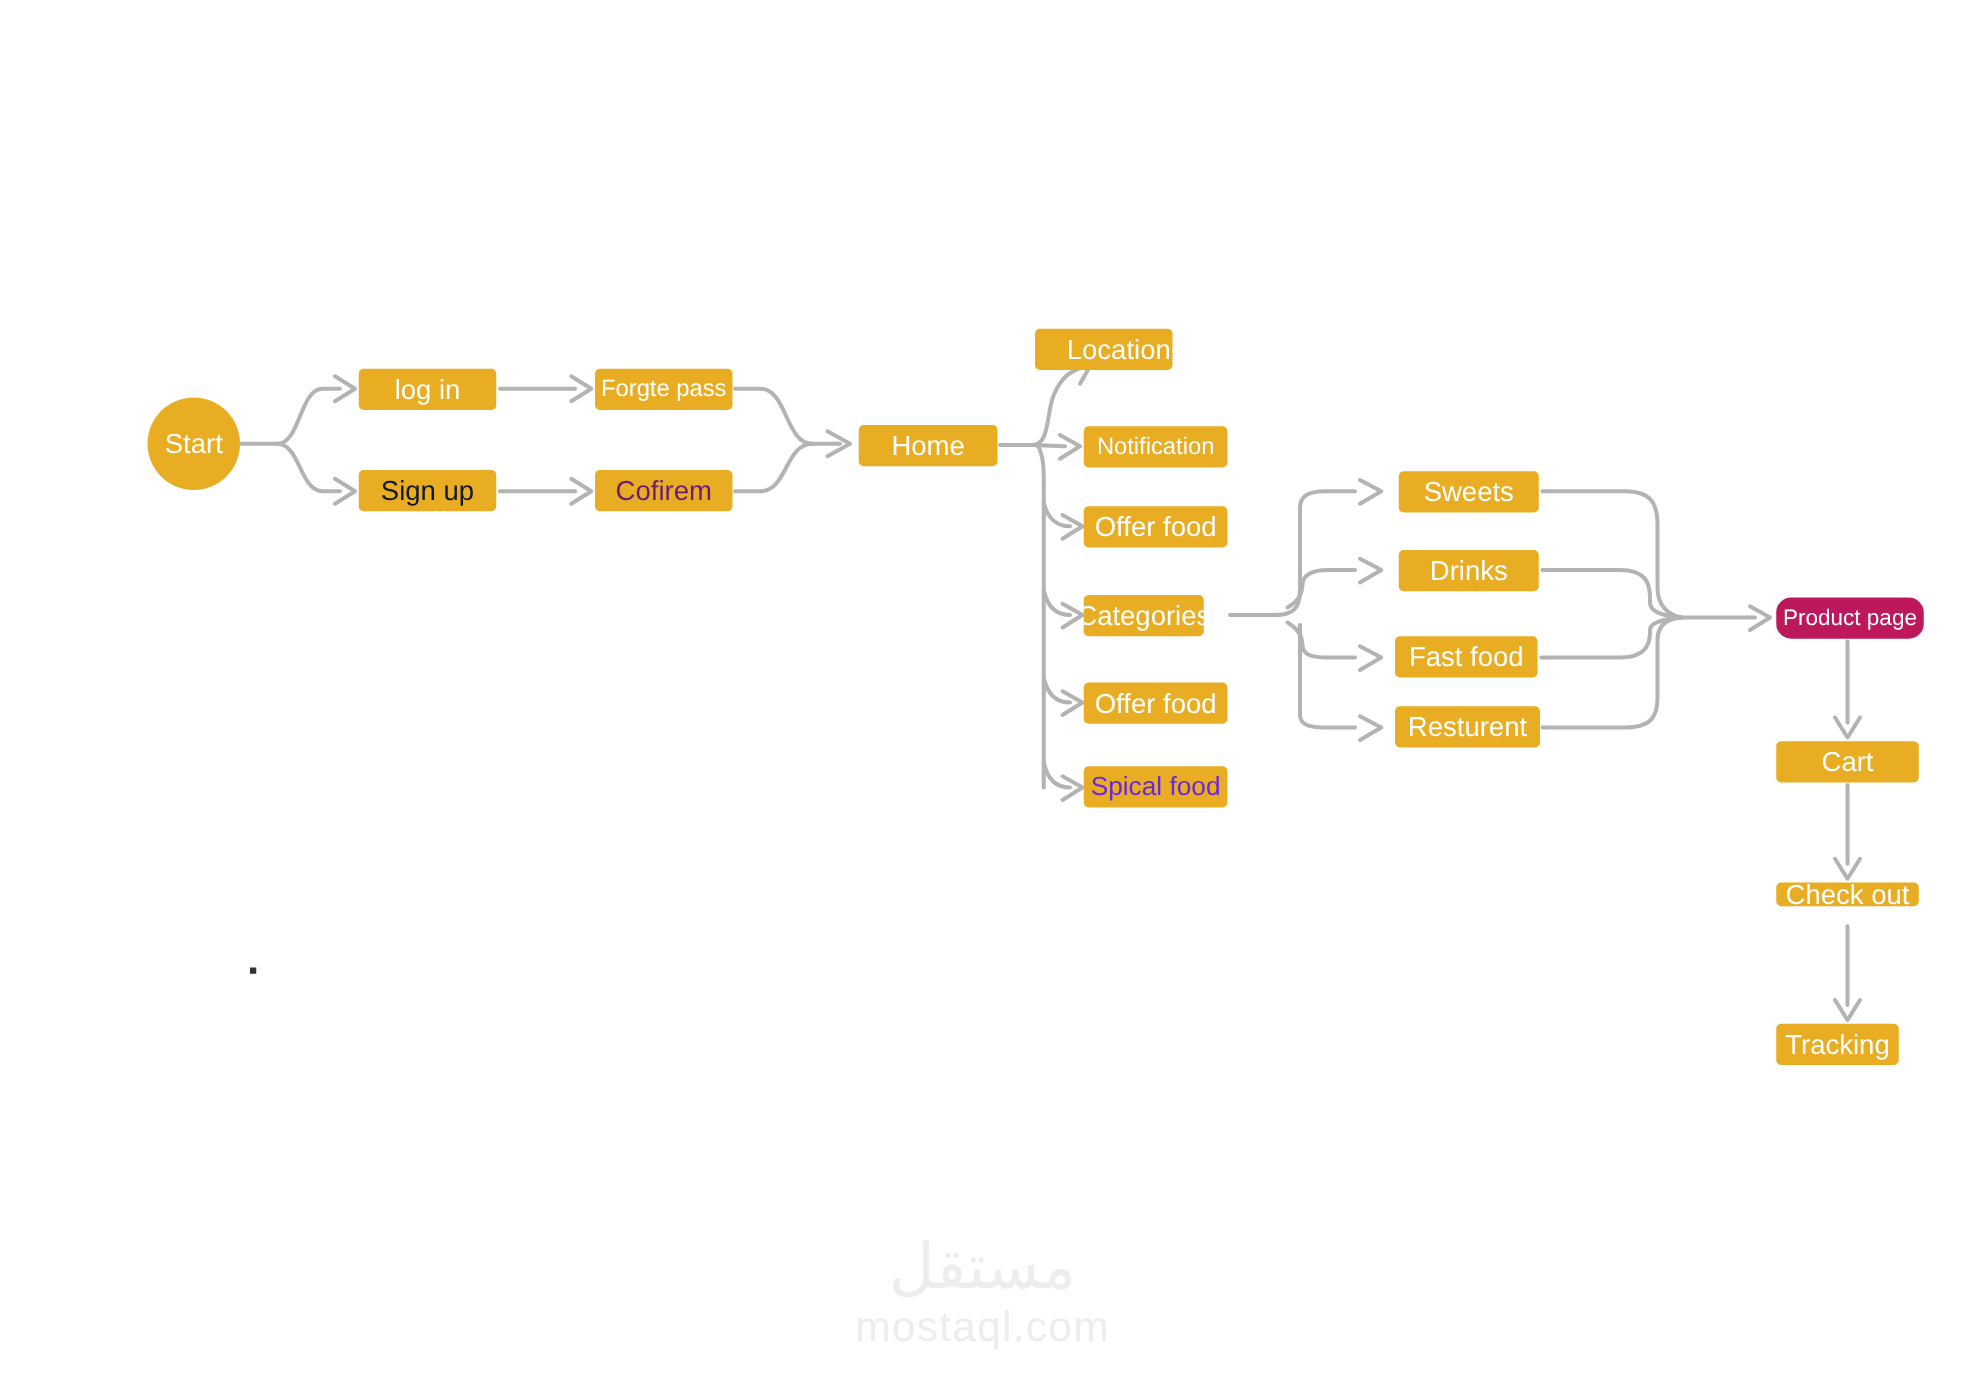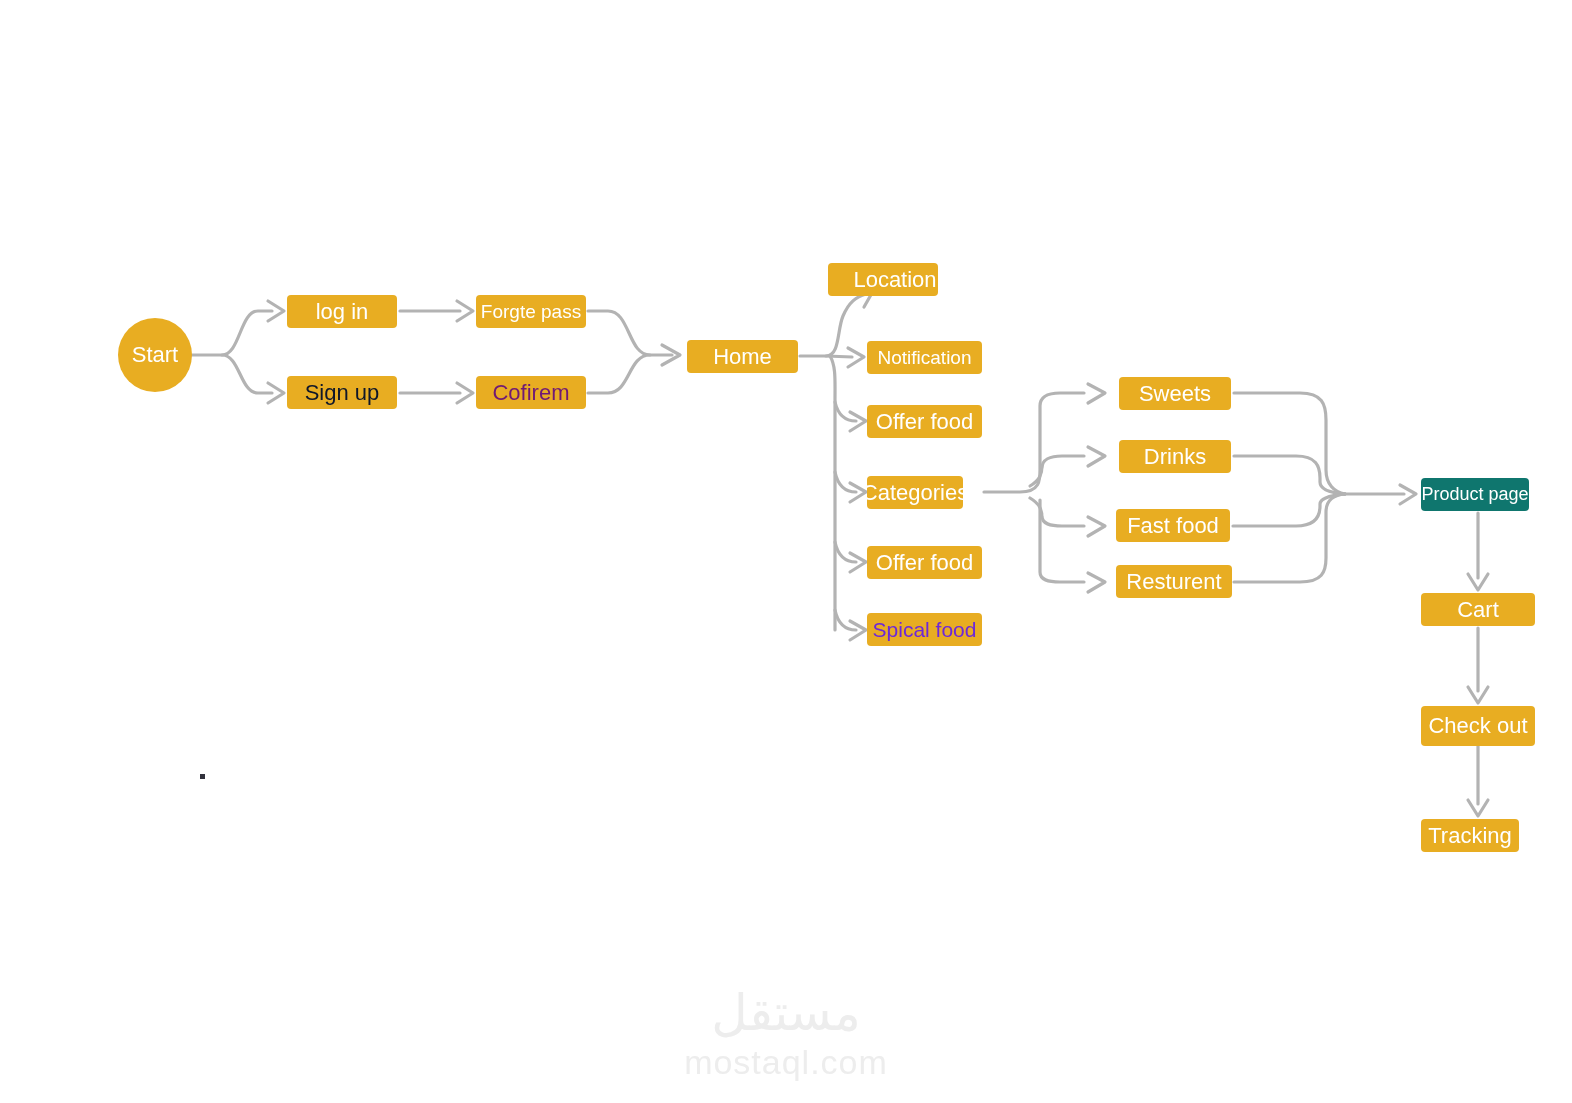--- a/index.html
+++ b/index.html
@@ -186,23 +186,23 @@
   <div class="node" style="left: 828px; top: 263px; width: 110px; height: 33px; font-size: 22px; background: rgb(232, 173, 34); color: rgb(255, 255, 255); padding-left: 24px;">Location</div>
   <div class="node" style="left: 867px; top: 341px; width: 115px; height: 33px; font-size: 19px; background: rgb(232, 173, 34); color: rgb(255, 255, 255);">Notification</div>
   <div class="node" style="left: 867px; top: 405px; width: 115px; height: 33px; font-size: 22px; background: rgb(232, 173, 34); color: rgb(255, 255, 255);">Offer food</div>
   <div class="node" style="left: 867px; top: 476px; width: 96px; height: 33px; font-size: 22px; background: rgb(232, 173, 34); color: rgb(255, 255, 255);">Categories</div>
   <div class="node" style="left: 867px; top: 546px; width: 115px; height: 33px; font-size: 22px; background: rgb(232, 173, 34); color: rgb(255, 255, 255);">Offer food</div>
   <div class="node" style="left: 867px; top: 613px; width: 115px; height: 33px; font-size: 21px; background: rgb(232, 173, 34); color: #6d28d9;">Spical food</div>
   <div class="node" style="left: 1119px; top: 377px; width: 112px; height: 33px; font-size: 22px; background: rgb(232, 173, 34); color: rgb(255, 255, 255);">Sweets</div>
   <div class="node" style="left: 1119px; top: 440px; width: 112px; height: 33px; font-size: 22px; background: rgb(232, 173, 34); color: rgb(255, 255, 255);">Drinks</div>
   <div class="node" style="left: 1116px; top: 509px; width: 114px; height: 33px; font-size: 22px; background: rgb(232, 173, 34); color: rgb(255, 255, 255);">Fast food</div>
   <div class="node" style="left: 1116px; top: 565px; width: 116px; height: 33px; font-size: 22px; background: rgb(232, 173, 34); color: rgb(255, 255, 255);">Resturent</div>
-  <div class="node" style="left: 1421px; top: 478px; width: 108px; height: 33px; font-size: 18px; background: #0f766e; color: rgb(255, 255, 255);">Product page</div>
+  <div class="node" style="left: 1421px; top: 478px; width: 118px; height: 33px; font-size: 18px; background: #be185d; color: rgb(255, 255, 255); border-radius: 12px;">Product page</div>
   <div class="node" style="left: 1421px; top: 593px; width: 114px; height: 33px; font-size: 22px; background: rgb(232, 173, 34); color: rgb(255, 255, 255);">Cart</div>
-  <div class="node" style="left: 1421px; top: 706px; width: 114px; height: 40px; font-size: 22px; background: rgb(232, 173, 34); color: rgb(255, 255, 255);">Check out</div>
+  <div class="node" style="left: 1421px; top: 706px; width: 114px; height: 19px; font-size: 22px; background: rgb(232, 173, 34); color: rgb(255, 255, 255);">Check out</div>
   <div class="node" style="left: 1421px; top: 819px; width: 98px; height: 33px; font-size: 22px; background: rgb(232, 173, 34); color: rgb(255, 255, 255);">Tracking</div>
 
   <div class="dot"></div>
 
   <div class="watermark">
     <span class="wm-ar">مستقل</span>
     <span class="wm-lat">mostaql.com</span>
   </div>
 
 </div>

